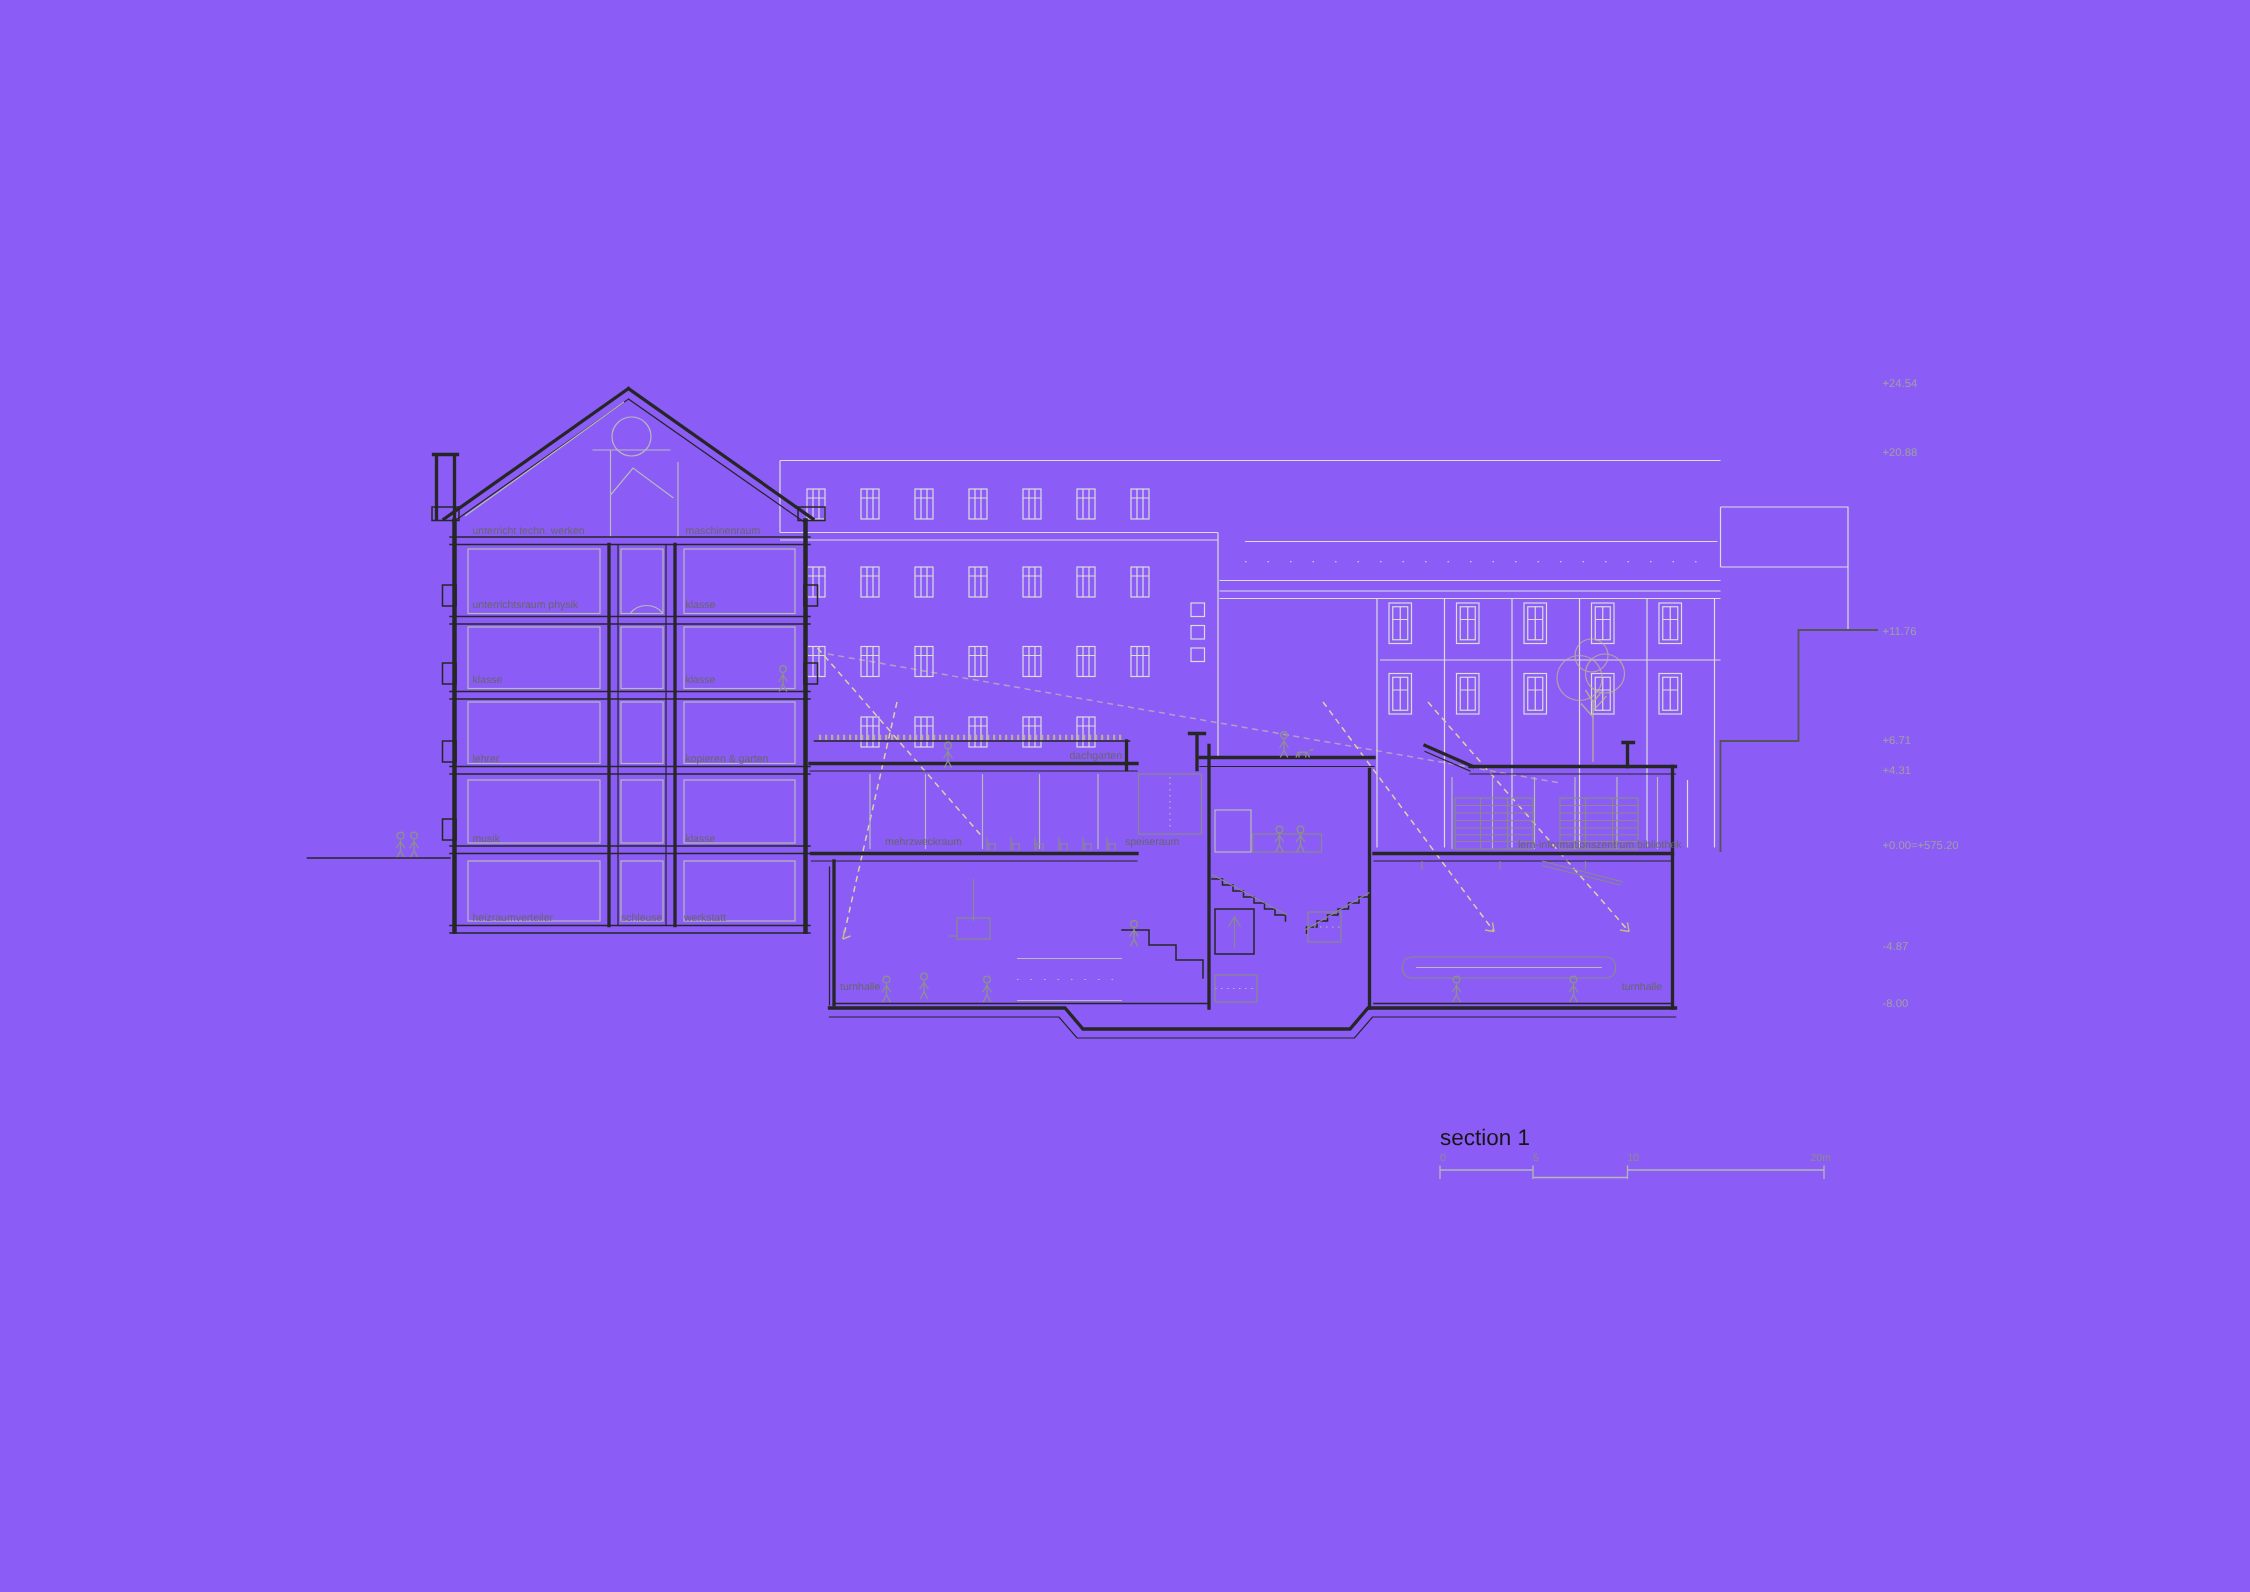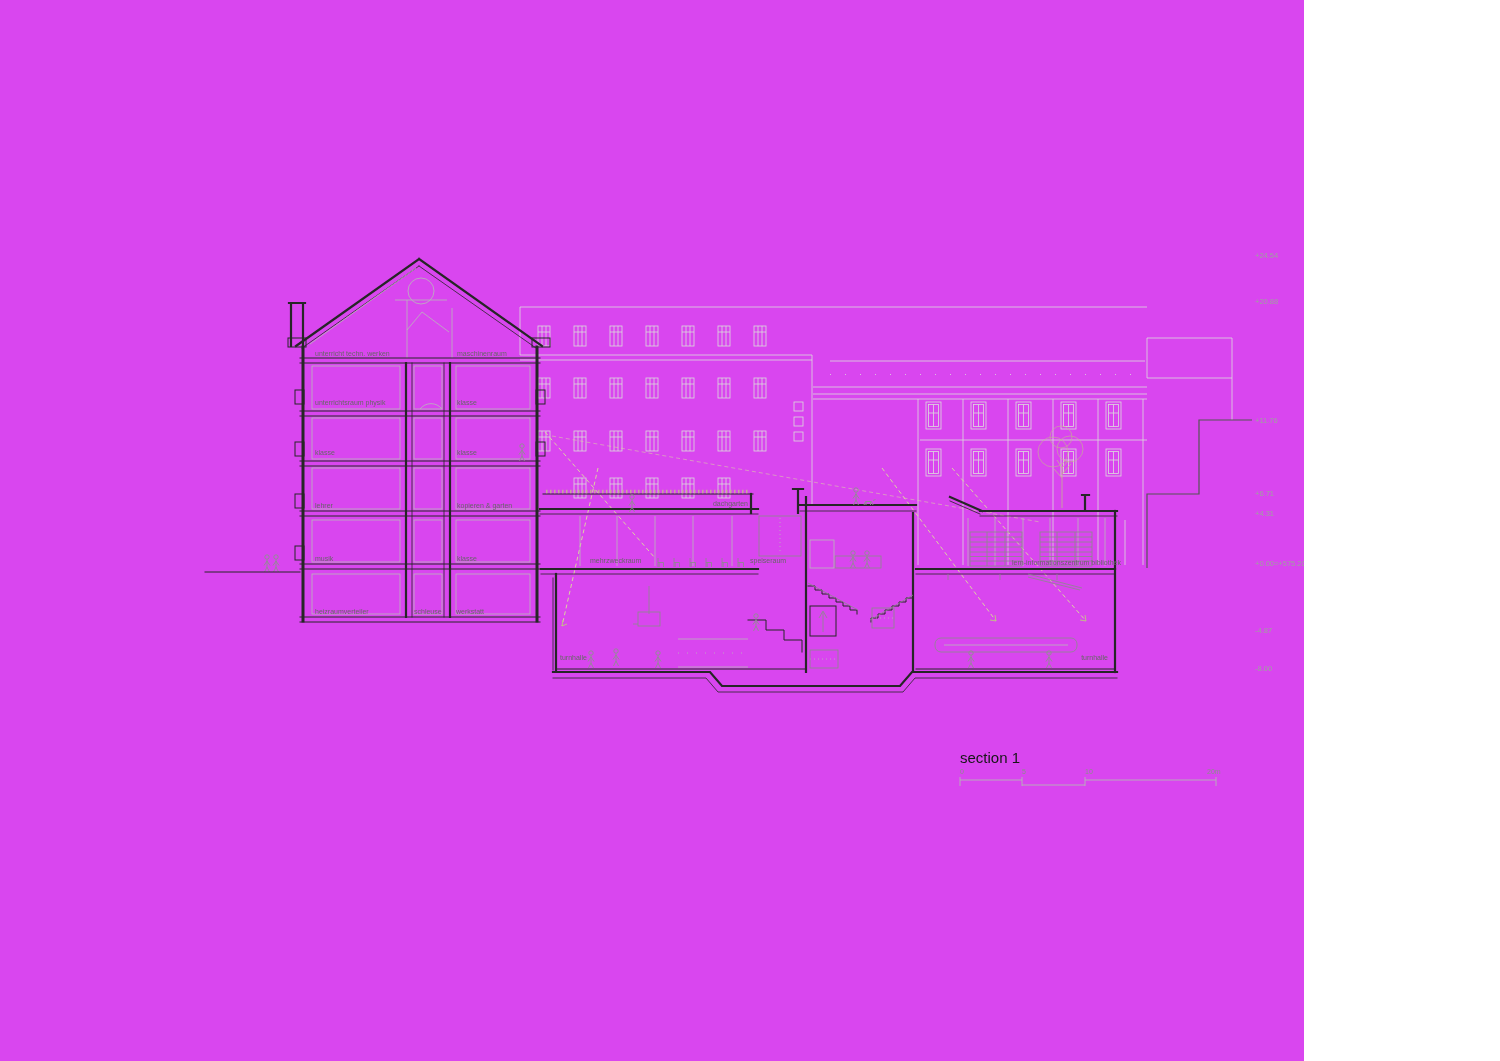--- a/index.html
+++ b/index.html
@@ -1,16 +1,16 @@
 <!DOCTYPE html>
 <html><head>
 <meta charset="utf-8">
 <style>
   html,body{margin:0;padding:0;background:#ffffff;}
-  .canvas{width:1304px;height:1061px;position:relative;background:#d946ef;overflow:hidden;}
+  .canvas{width:1500px;height:1061px;position:relative;background:#8b5cf6;overflow:hidden;}
   svg{display:block;}
   .ink{stroke:#262626;fill:none;stroke-width:1;stroke-linecap:square;}
   .w2{stroke-width:2.2;}
   .w3{stroke-width:3;}
   .thin{stroke-width:.8;}
   .mid{stroke:#8a8a8a;fill:none;stroke-width:.8;}
   .lt{stroke:#b9b9b9;fill:none;stroke-width:.8;}
   .bg{stroke:#dcdcdc;fill:none;stroke-width:.8;}
   .veg{stroke:#c3ba8a;fill:none;}
   .dash{stroke:#dbd3a2;fill:none;stroke-width:1;stroke-dasharray:4 3;}

